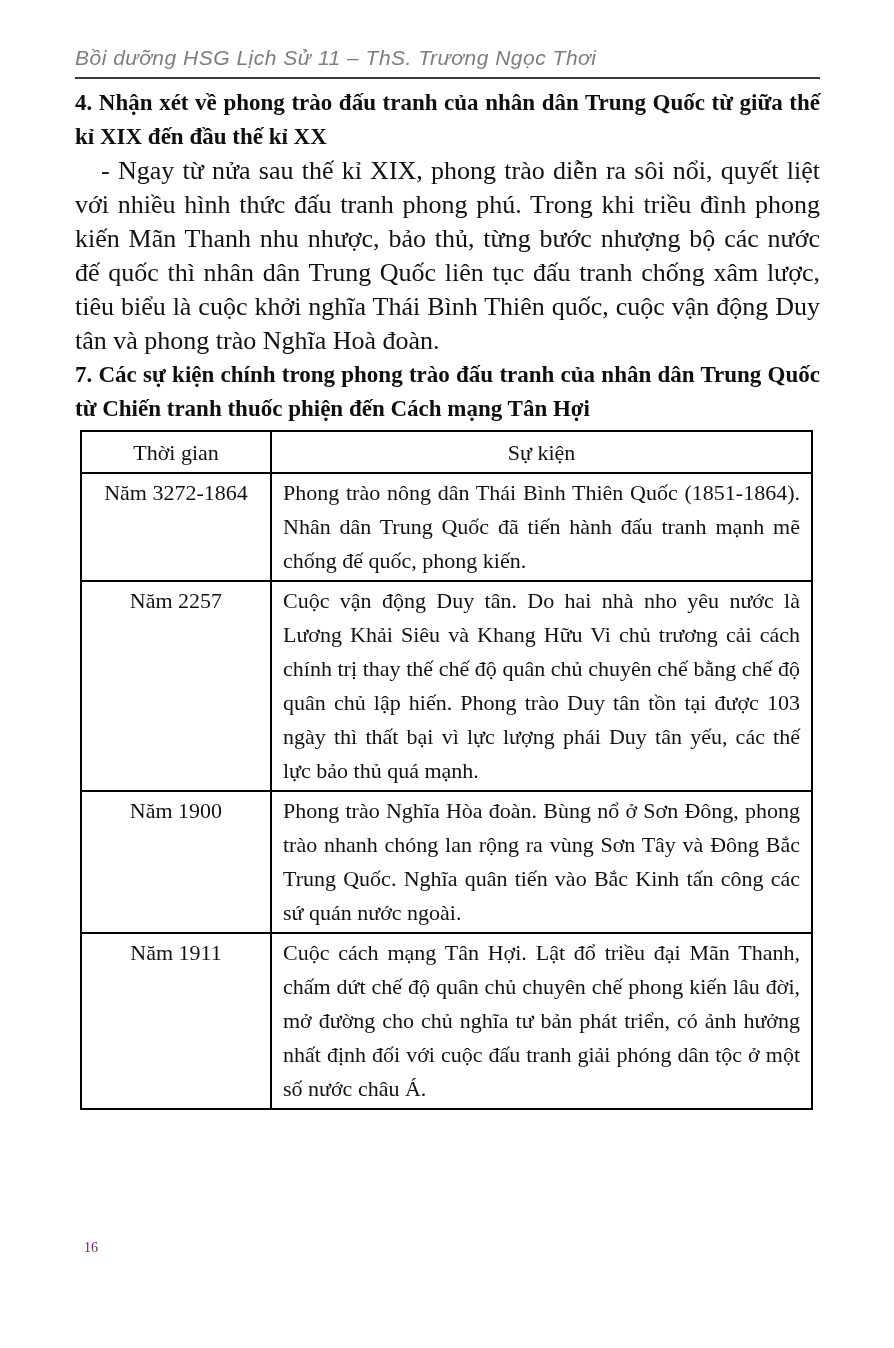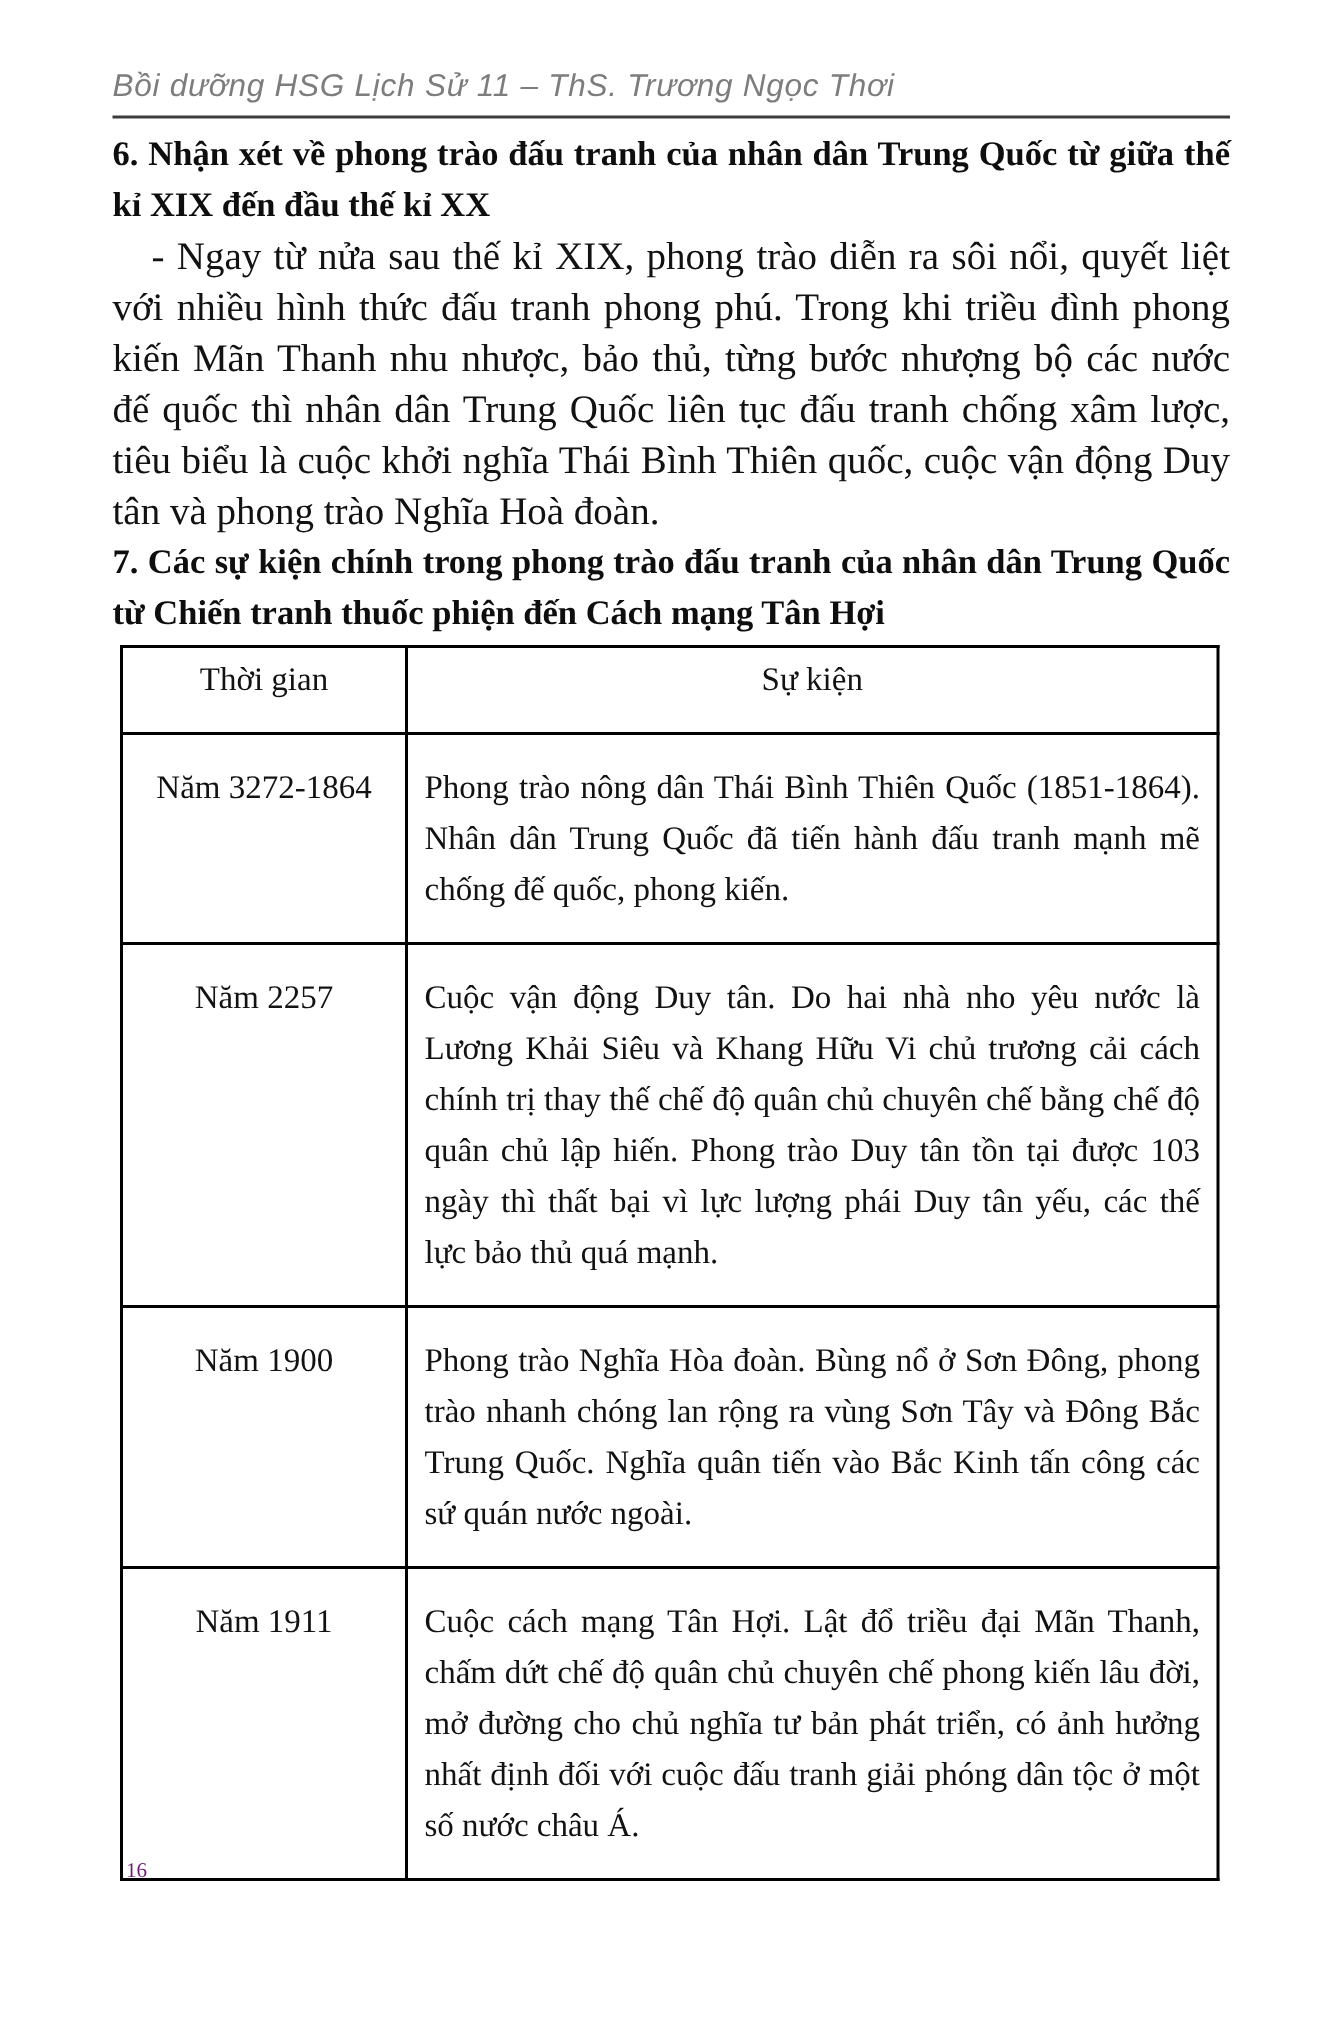--- a/index.html
+++ b/index.html
@@ -45,21 +45,21 @@
   table.events {
     border-collapse:collapse;
     width:733px;
     margin:4px 0 0 5px;
     table-layout:fixed;
   }
   table.events th, table.events td {
     border:2px solid #000000;
     font-size:22px;
     line-height:34px;
-    padding:18px 11px;
+    padding:2px 11px;
     vertical-align:top;
     box-sizing:border-box;
   }
   table.events th {
     font-weight:normal;
     text-align:center;
     height:40px;
     padding-top:4px;
   }
   th.col-time, td.cell-time { width:190px; text-align:center; }
@@ -75,21 +75,21 @@
   }
 </style>
 </head>
 <body>
 
 <div class="page">
   <div class="content">
 
     <div class="header-text">Bồi dưỡng HSG Lịch Sử 11 – ThS. Trương Ngọc Thơi</div>
 
-    <h2 class="sec">6. Nhận xét về phong trào đấu tranh của nhân dân Trung Quốc  từ giữa thế kỉ XIX đến đầu thế kỉ XX</h2>
+    <h2 class="sec">4. Nhận xét về phong trào đấu tranh của nhân dân Trung Quốc  từ giữa thế kỉ XIX đến đầu thế kỉ XX</h2>
 
     <p class="body">- Ngay từ nửa sau thế kỉ XIX, phong trào diễn ra sôi nổi, quyết liệt với nhiều hình thức đấu tranh phong phú. Trong khi triều đình phong kiến Mãn Thanh nhu nhược, bảo thủ, từng bước nhượng bộ các nước đế quốc thì nhân dân Trung Quốc liên tục đấu tranh chống xâm lược, tiêu biểu là cuộc khởi nghĩa Thái Bình Thiên quốc, cuộc vận động Duy tân và phong trào Nghĩa Hoà đoàn.</p>
 
 
     <h2 class="sec">7. Các sự kiện chính trong phong trào đấu tranh của nhân dân Trung Quốc từ Chiến tranh thuốc phiện đến Cách mạng Tân Hợi</h2>
 
     <table class="events">
       <thead>
         <tr>
           <th class="col-time">Thời gian</th>

